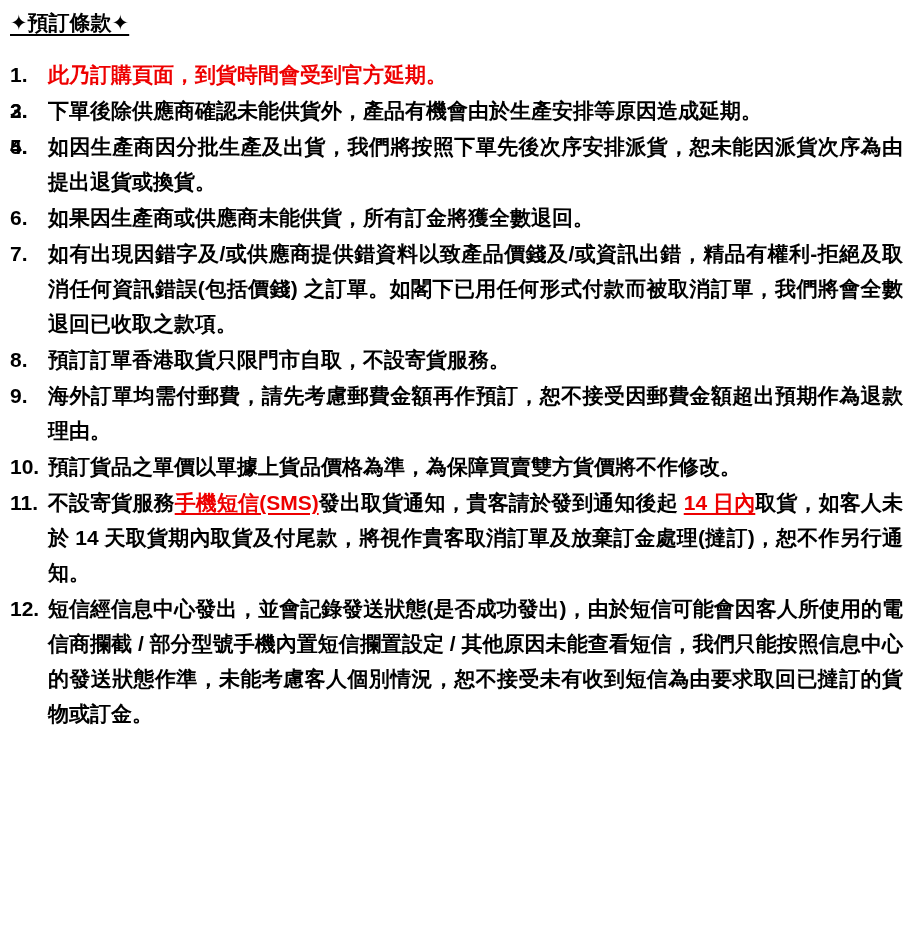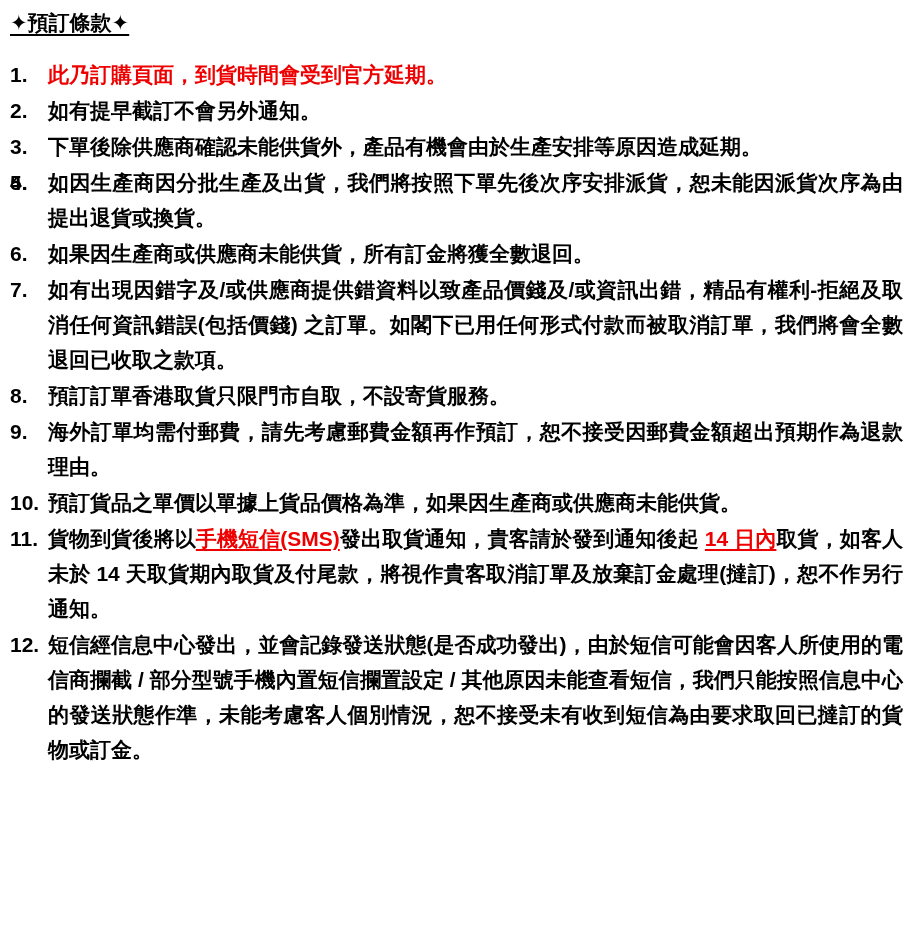--- a/index.html
+++ b/index.html
@@ -75,21 +75,20 @@
   <div class="heading">✦預訂條款✦</div>
 
   <ol class="terms" id="terms-list">
   <li class="term">
     <span class="num">1.</span>
     <span class="body"><span class="seg-red">此乃訂購頁面，到貨時間會受到官方延期。</span></span>
   </li>
 
   <li class="term">
     <span class="num">2.</span>
-    <span class="body"><span class="seg-normal">如有提早截訂不會另外通知。</span></span>
   </li>
 
   <li class="term">
     <span class="num">3.</span>
     <span class="body"><span class="seg-normal">下單後除供應商確認未能供貨外，產品有機會由於生產安排等原因造成延期。</span></span>
   </li>
 
   <li class="term">
     <span class="num">4.</span>
   </li>
@@ -114,26 +113,26 @@
     <span class="body"><span class="seg-normal">預訂訂單香港取貨只限門市自取，不設寄貨服務。</span></span>
   </li>
 
   <li class="term">
     <span class="num">9.</span>
     <span class="body"><span class="seg-normal">海外訂單均需付郵費，請先考慮郵費金額再作預訂，恕不接受因郵費金額超出預期作為退款理由。</span></span>
   </li>
 
   <li class="term">
     <span class="num">10.</span>
-    <span class="body"><span class="seg-normal">預訂貨品之單價以單據上貨品價格為準，如果因生產商或供應商未能供貨。</span></span>
+    <span class="body"><span class="seg-normal">預訂貨品之單價以單據上貨品價格為準，為保障買賣雙方貨價將不作修改。</span></span>
   </li>
 
   <li class="term">
     <span class="num">11.</span>
-    <span class="body"><span class="seg-normal">貨物到貨後將以</span><span class="seg-red-underline">手機短信(SMS)</span><span class="seg-normal">發出取貨通知，貴客請於發到通知後起 </span><span class="seg-red-underline">14 日內</span><span class="seg-normal">取貨，如客人未於 14 天取貨期內取貨及付尾款，將視作貴客取消訂單及放棄訂金處理(撻訂)，恕不作另行通知。</span></span>
+    <span class="body"><span class="seg-normal">不設寄貨服務</span><span class="seg-red-underline">手機短信(SMS)</span><span class="seg-normal">發出取貨通知，貴客請於發到通知後起 </span><span class="seg-red-underline">14 日內</span><span class="seg-normal">取貨，如客人未於 14 天取貨期內取貨及付尾款，將視作貴客取消訂單及放棄訂金處理(撻訂)，恕不作另行通知。</span></span>
   </li>
 
   <li class="term">
     <span class="num">12.</span>
     <span class="body"><span class="seg-normal">短信經信息中心發出，並會記錄發送狀態(是否成功發出)，由於短信可能會因客人所使用的電信商攔截 / 部分型號手機內置短信攔置設定 / 其他原因未能查看短信，我們只能按照信息中心的發送狀態作準，未能考慮客人個別情況，恕不接受未有收到短信為由要求取回已撻訂的貨物或訂金。</span></span>
   </li>
 
 </ol>
 
 </div>

